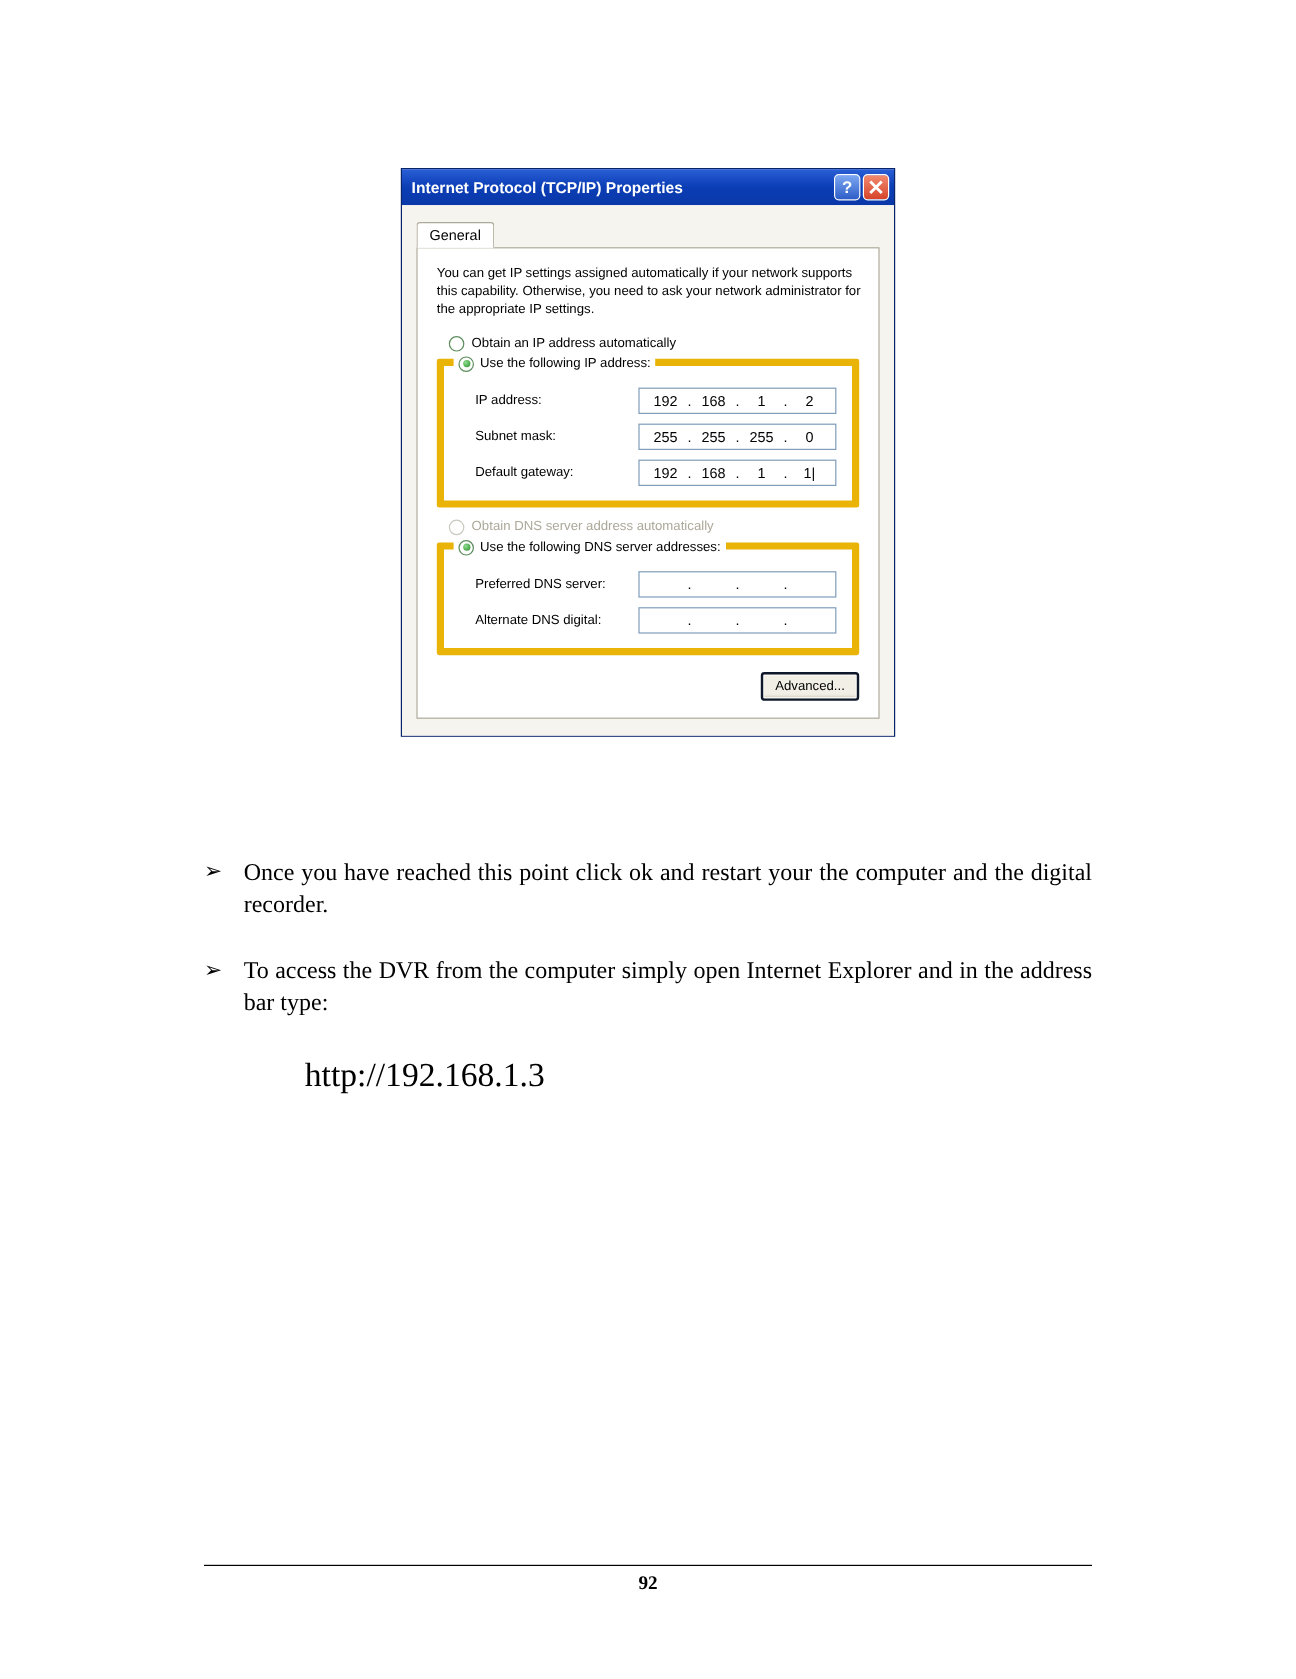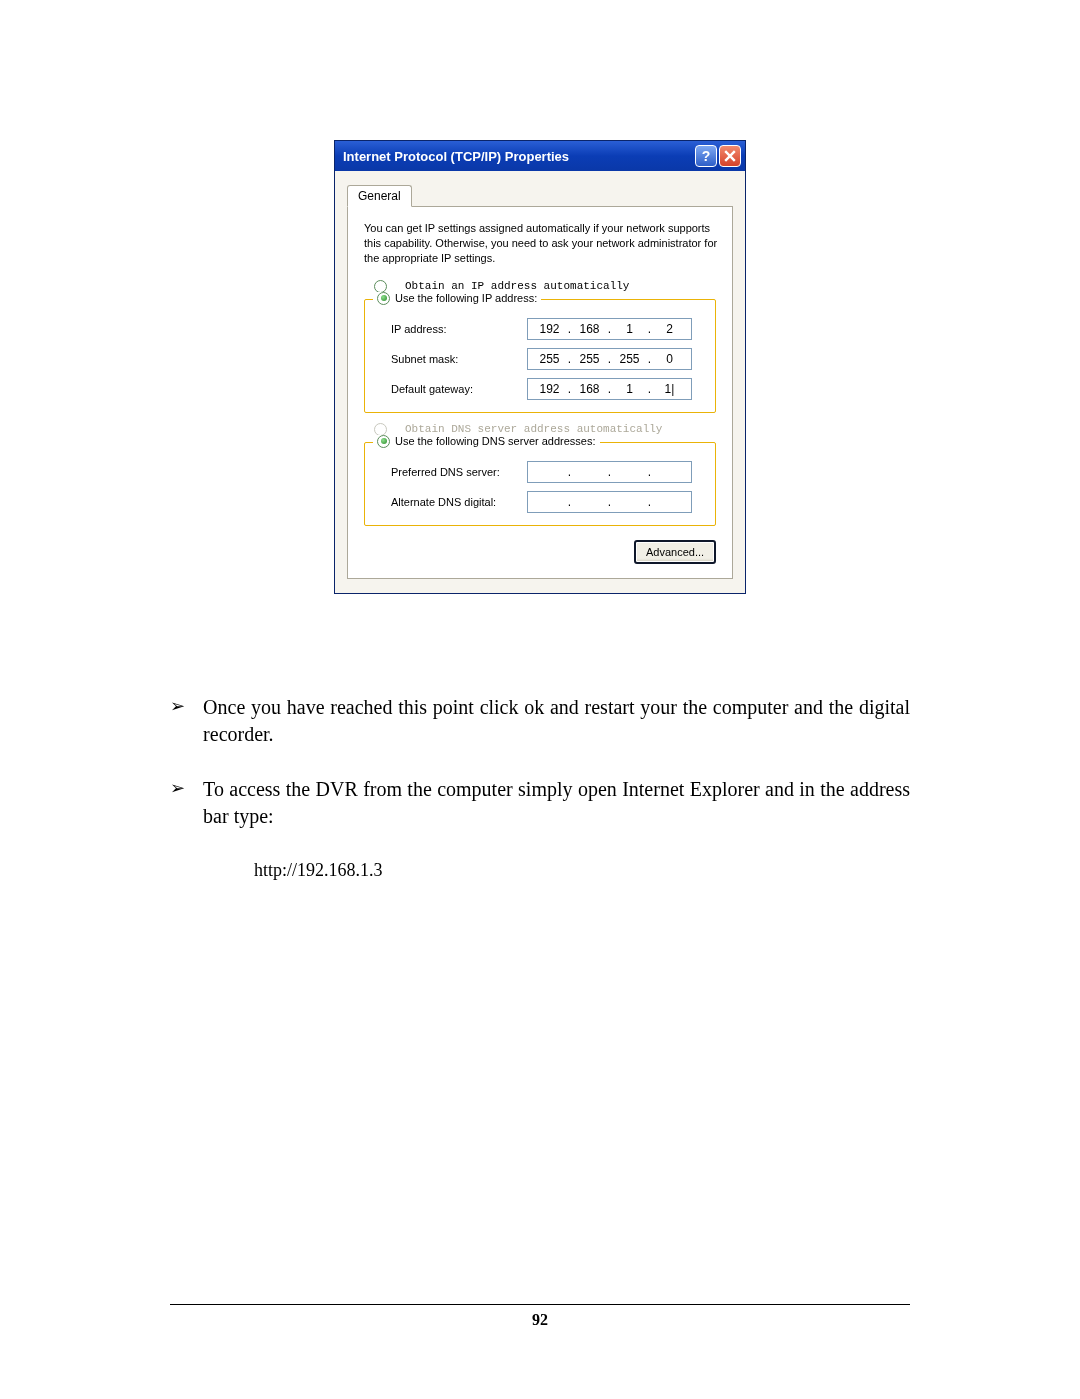--- a/index.html
+++ b/index.html
@@ -61,29 +61,29 @@
       position: relative;
       z-index: 2;
     }
     .tabpage {
       background: #fff;
       border: 1px solid #aca899;
       padding: 14px 16px 14px 16px;
     }
     .intro { font-size: 11px; line-height: 1.35; margin-bottom: 14px; width: 360px; }
     .group {
-      border: 1px solid #eab308;
+      border: 6px solid #eab308;
       border-radius: 2px;
       padding: 10px 12px 12px 12px;
       margin-bottom: 10px;
       position: relative;
     }
     .radio-row {
-      display: flex; align-items: center; gap: 18px;
-      font-size: 11px; margin-bottom: 4px; font-family: Liberation Mono, monospace;
+      display: flex; align-items: center; gap: 6px;
+      font-size: 11px; margin-bottom: 4px;
     }
     .radio-row.standalone { margin-left: 10px; margin-bottom: 6px; }
     .radio {
       width: 13px; height: 13px; border: 1px solid #5c8d5c; border-radius: 50%;
       background: #fff; display:inline-flex; align-items:center; justify-content:center;
     }
     .radio.sel::after {
       content:""; width:6px; height:6px; border-radius:50%;
       background: radial-gradient(circle at 35% 35%, #8edf8e, #2a8a2a);
     }
@@ -125,21 +125,21 @@
     .bullet-item {
       display:flex; gap: 18px;
       margin-bottom: 28px;
       text-align: justify;
     }
     .bullet-arrow { font-size: 18px; line-height:1.4; }
     .bullet-text { flex:1; }
     .url-line {
       margin-left: 84px;
       margin-top: 6px;
-      font-size: 18px;
+      font-size: 28px;
     }
 
     .footer {
       position:absolute; left:170px; width:740px; bottom:70px;
       border-top:1px solid #000; text-align:center;
       font-family:"Times New Roman",serif; font-size:16px; padding-top:6px;font-weight:bold;
     }
   </style>
 </head>
 <body>

